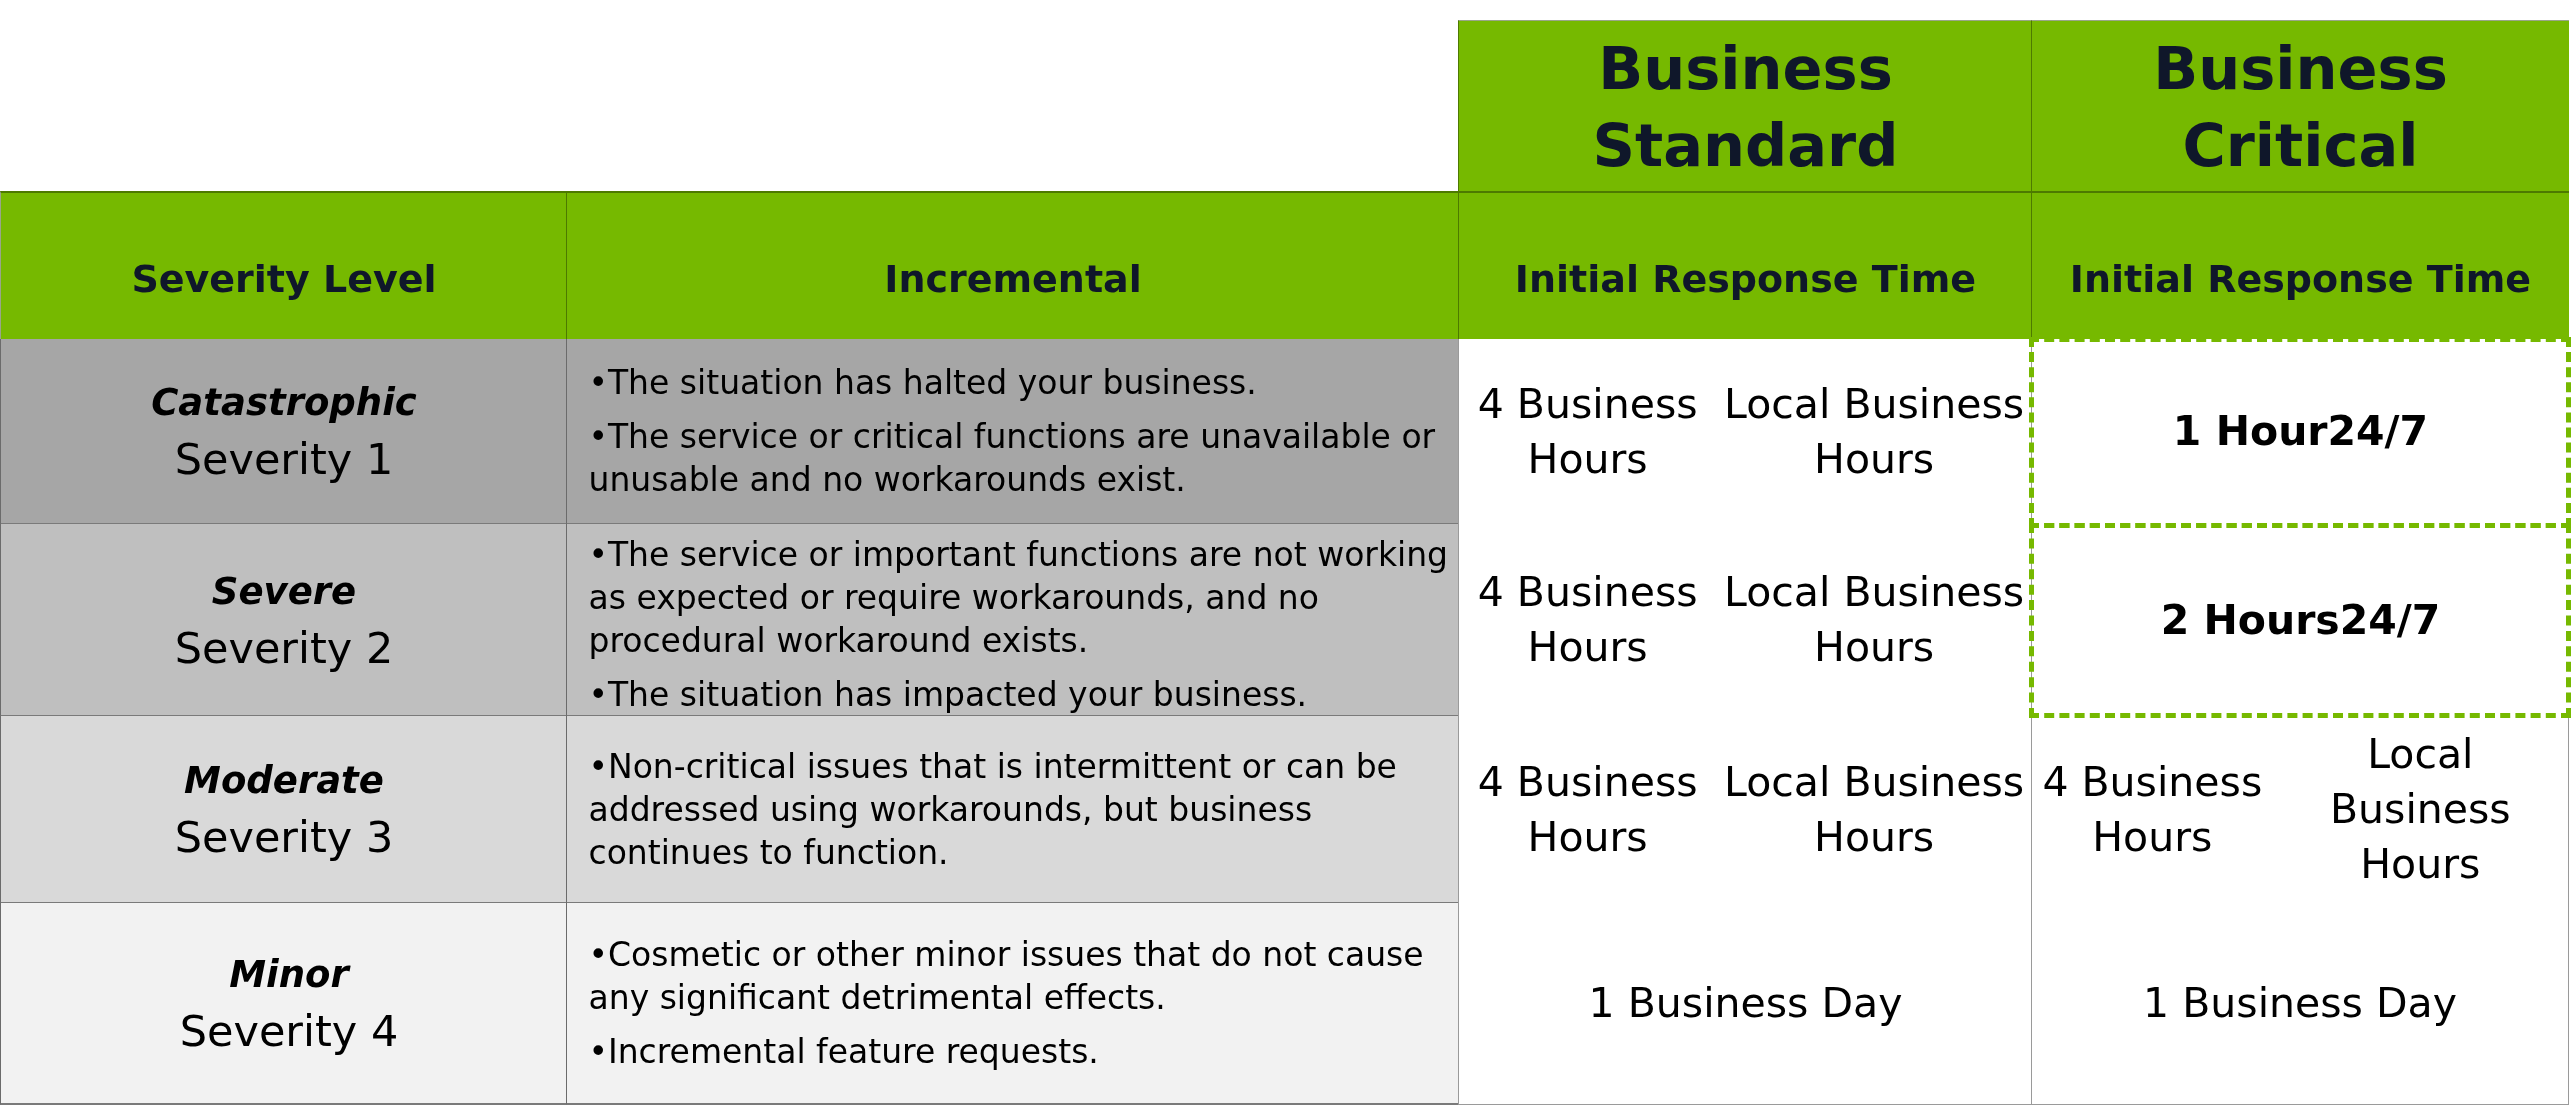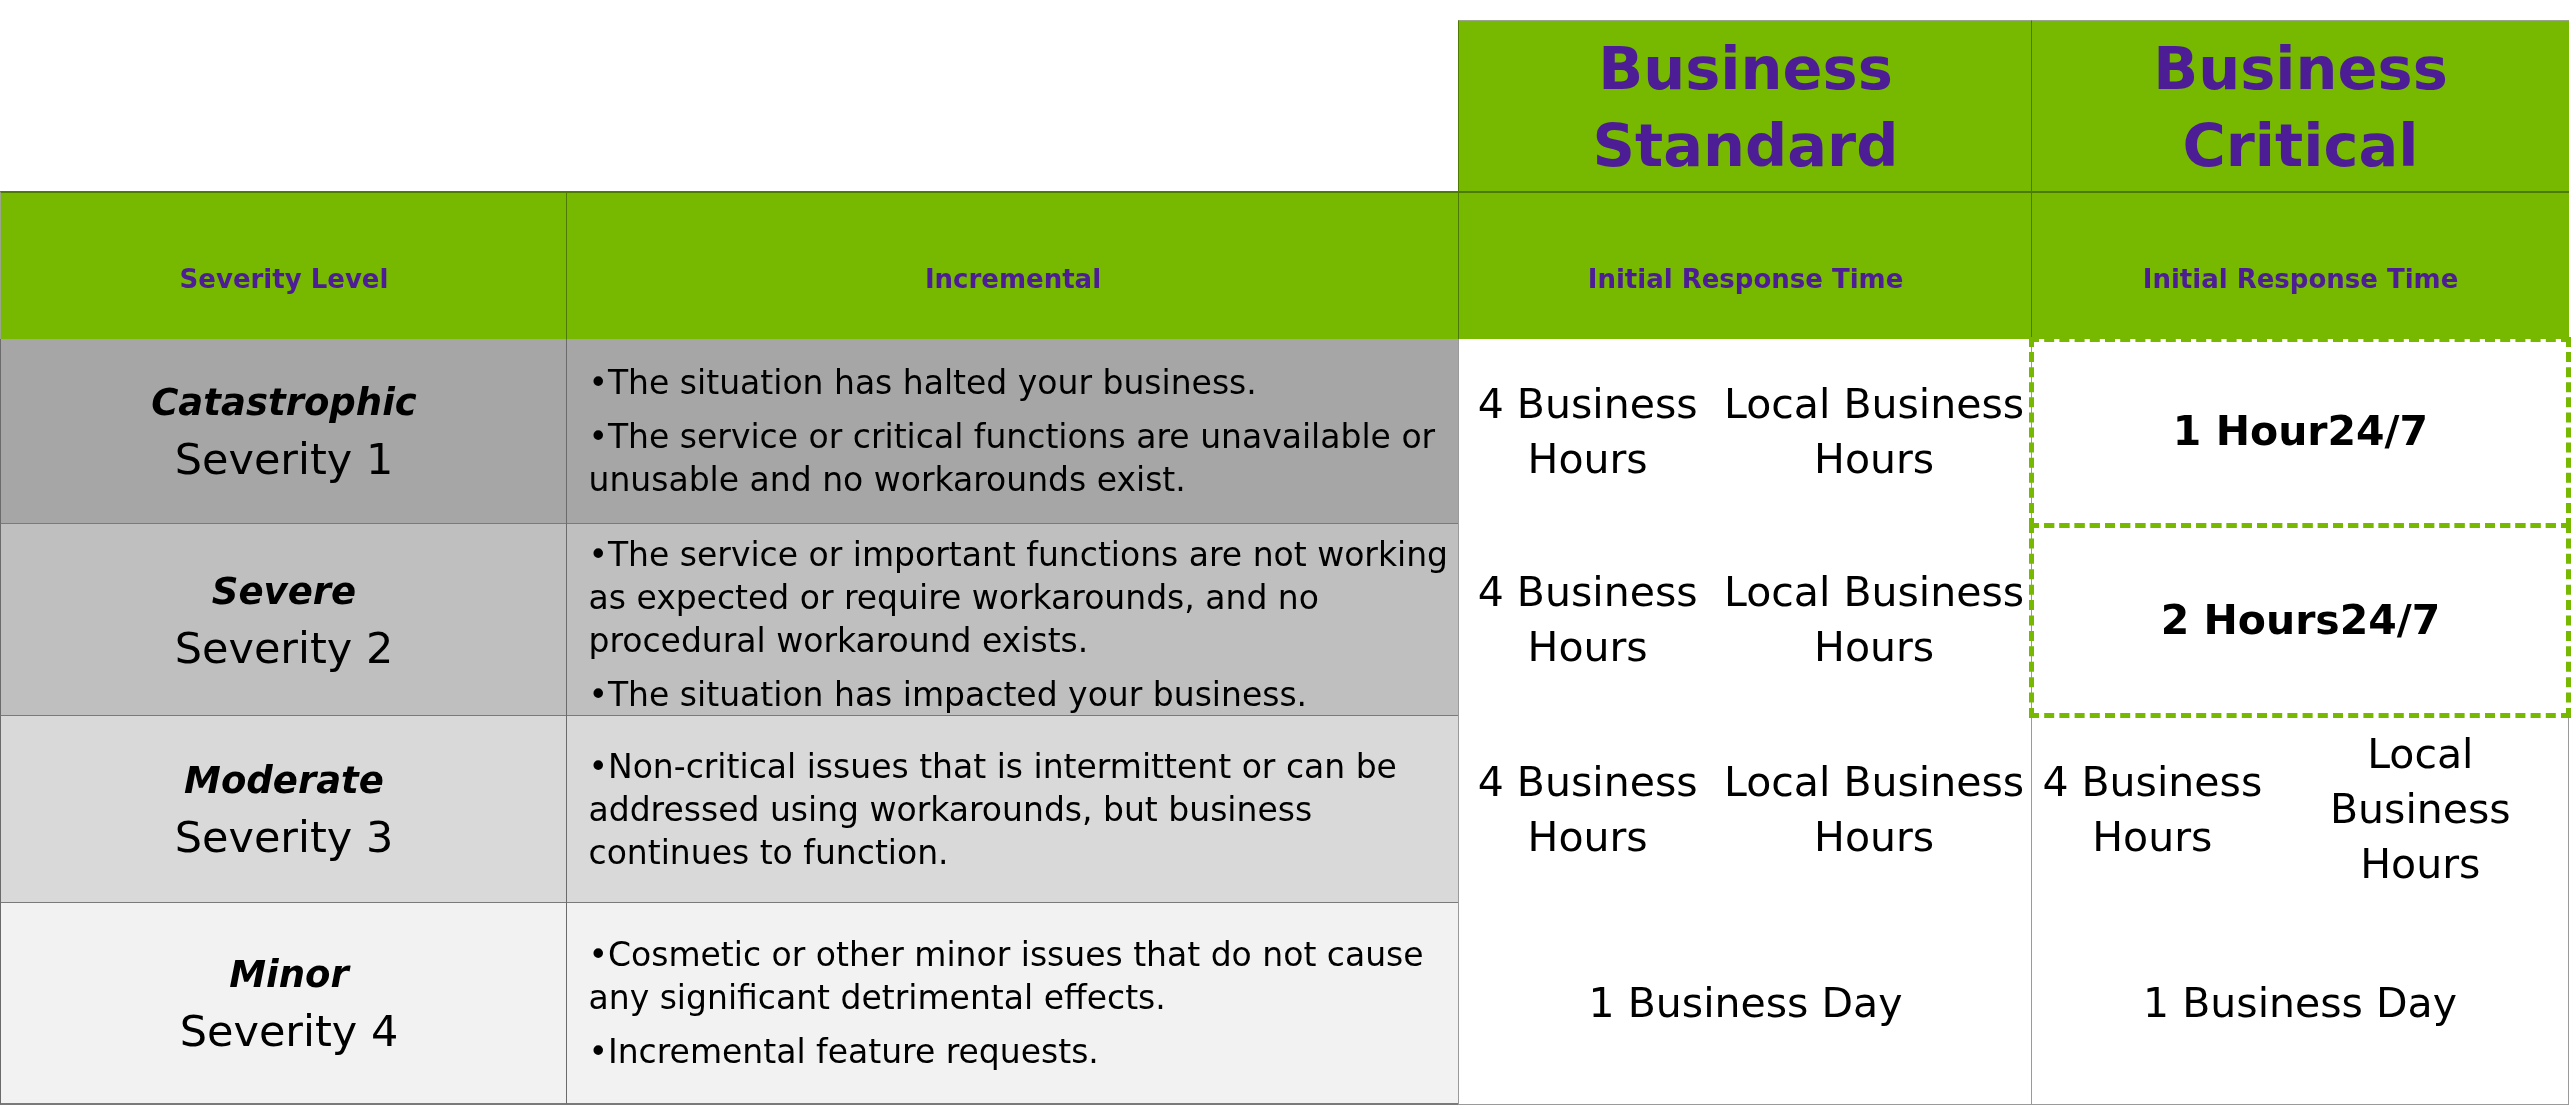--- a/index.html
+++ b/index.html
@@ -10,39 +10,39 @@
   body {
     width: 2576px;
     height: 1109px;
     position: relative;
     overflow: hidden;
     font-family: "DejaVu Sans", "Liberation Sans", sans-serif;
     color: #000000;
   }
   .abs { position: absolute; box-sizing: border-box; }
 
-  .green { background: #76b900; color: #4c1d95; font-weight: bold; }
+  .green { background: #76b900; color: #0f172a; font-weight: bold; }
 
   
   .tier-head {
     top: 19.7px; height: 173px;
     display: flex; align-items: center; justify-content: center;
     text-align: center;
     font-size: 59px; line-height: 77px;
     border-left: 1.8px solid #4d7a00;
     border-top: 1.8px solid #9aa58a;
   }
   .tier-head .line { display: block; }
 
   
   .col-head {
     top: 191px; height: 176px;
     display: flex; align-items: center; justify-content: center;
     text-align: center;
-    font-size: 26px;
+    font-size: 38px;
     border-top: 2.7px solid #4d7a00;
     border-bottom: 2.7px solid #4d7a00;
     border-left: 1.8px solid #4d7a00;
   }
 
   
   .cell {
     display: flex; align-items: center;
     border-bottom: 2.7px solid #7a7a7a;
     border-left: 1.8px solid #6b6b6b;

